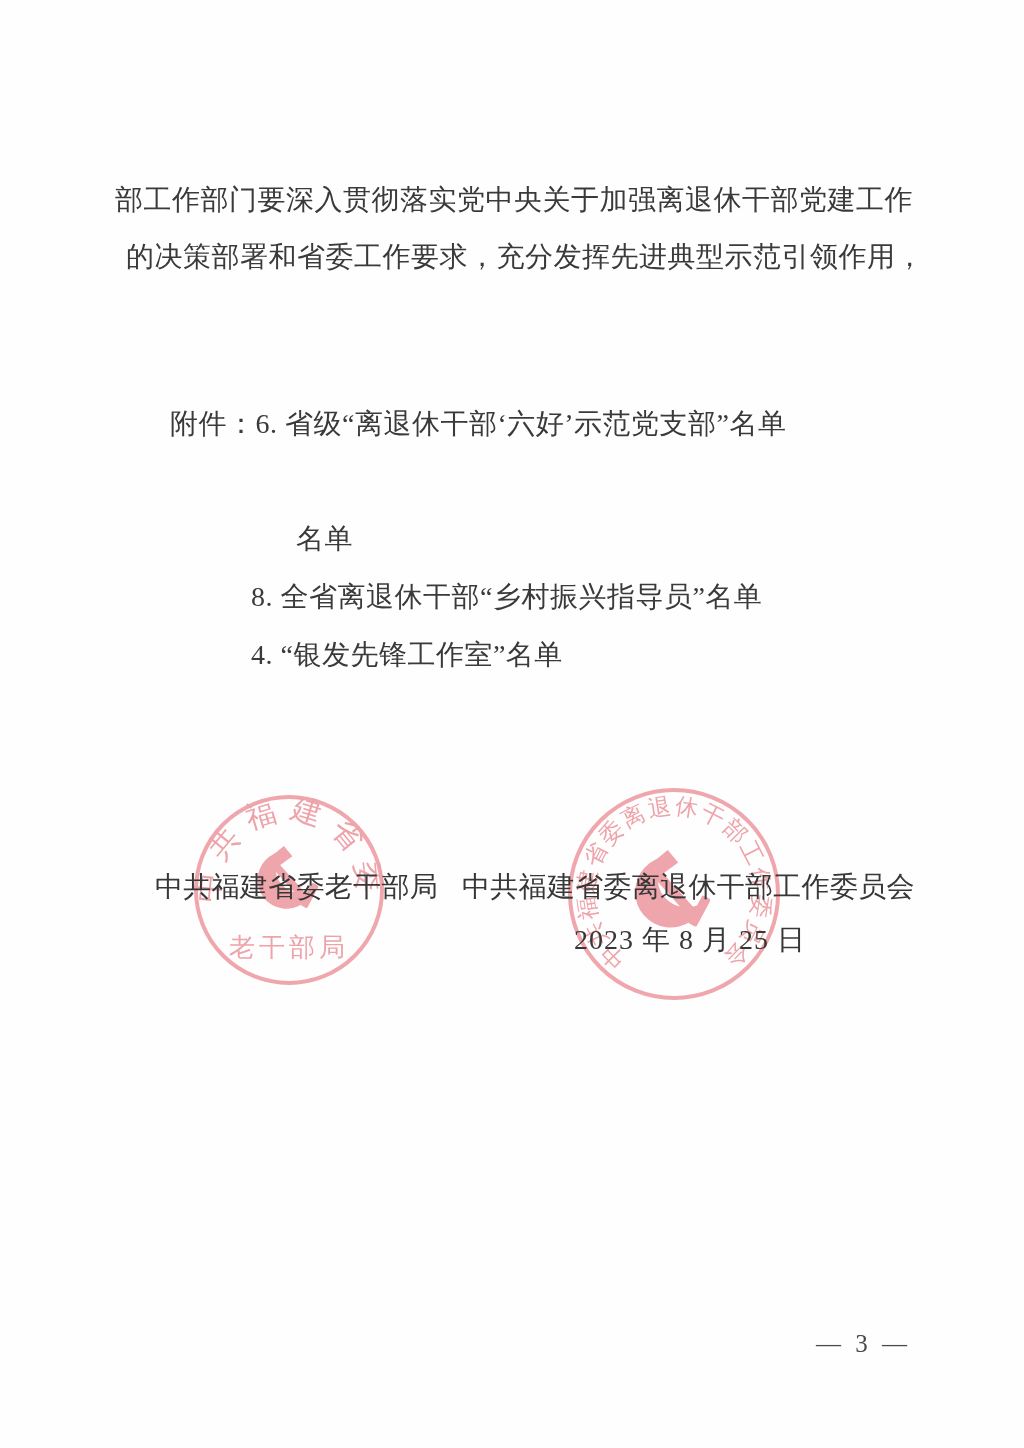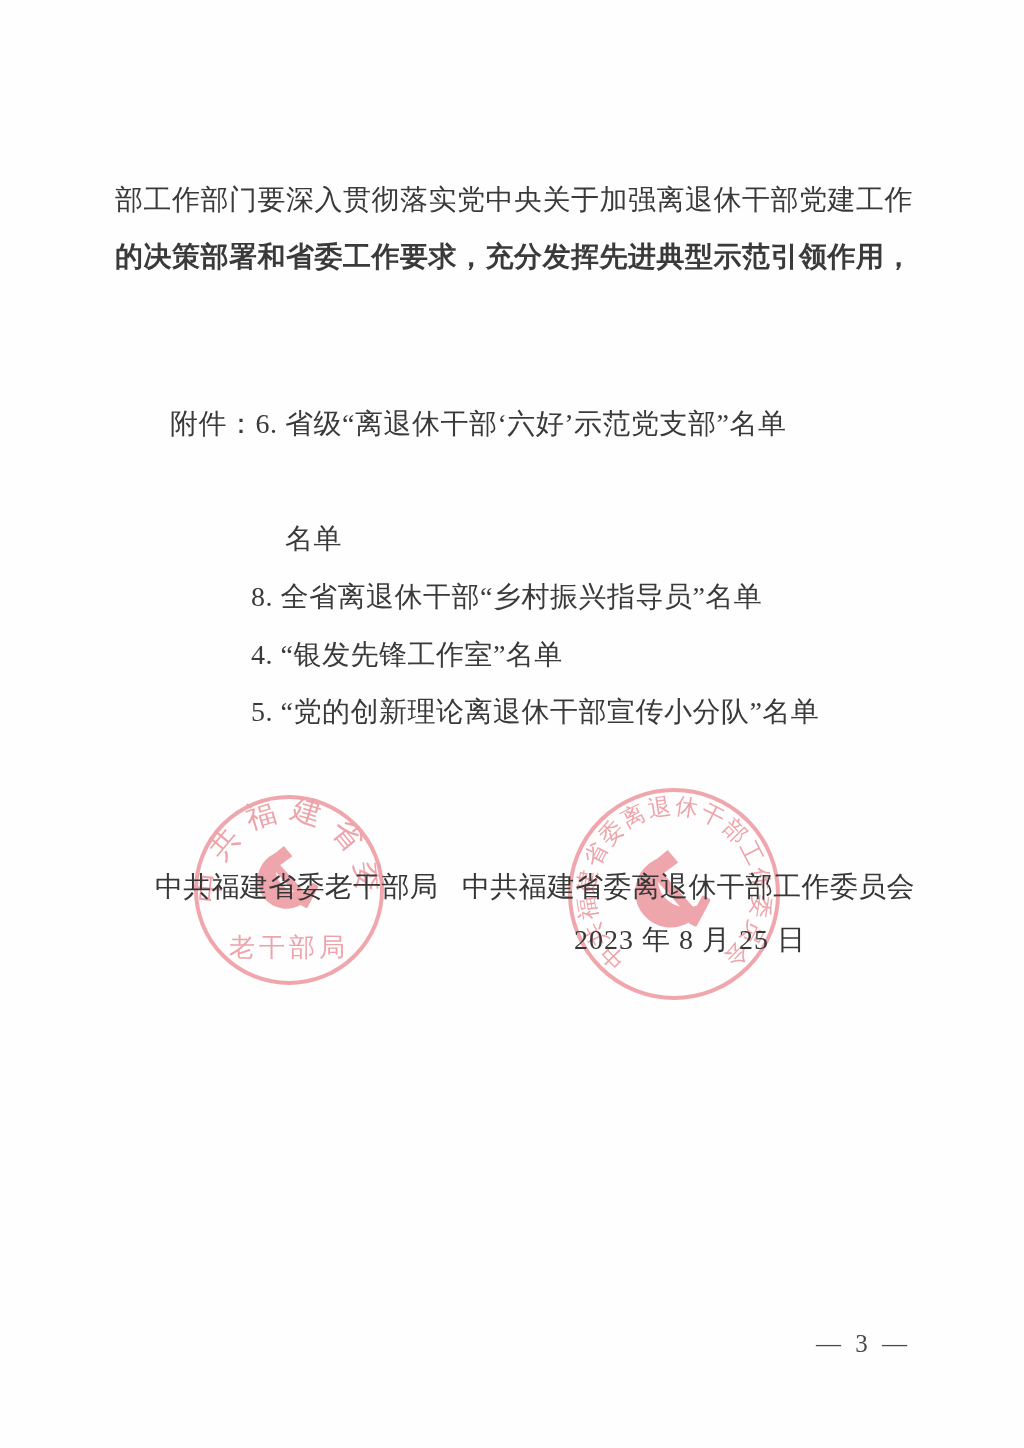--- a/index.html
+++ b/index.html
@@ -59,27 +59,26 @@
   .seal text {
     font-family: "Liberation Serif", "DejaVu Serif", serif;
   }
 </style>
 </head>
 <body>
 
 <div class="page">
 
   <div class="txt body-line" style="left:115px; top:184px;">部工作部门要深入贯彻落实党中央关于加强离退休干部党建工作</div>
-  <div class="txt body-line" style="left:115px; top:241px;font-weight:bold;">的决策部署和省委工作要求，充分发挥先进典型示范引领作用，</div>
+  <div class="txt body-line" style="left:126px; top:241px;">的决策部署和省委工作要求，充分发挥先进典型示范引领作用，</div>
 
   <div class="txt" style="left:170px; top:408px;">附件：6. 省级“离退休干部‘六好’示范党支部”名单</div>
-  <div class="txt" style="left:285px; top:523px;">名单</div>
+  <div class="txt" style="left:296px; top:523px;">名单</div>
   <div class="txt" style="left:251px; top:581px;">8. 全省离退休干部“乡村振兴指导员”名单</div>
   <div class="txt" style="left:251px; top:639px;">4. “银发先锋工作室”名单</div>
-  <div class="txt" style="left:251px; top:696px;">5. “党的创新理论离退休干部宣传小分队”名单</div>
 
   <svg class="seal" style="left:186px; top:786px; opacity:0.78;" width="206" height="212" viewBox="-103 -104 206 212">
     <circle r="93" fill="none" stroke="#ec8f97" stroke-width="4"></circle>
     <defs>
       <path id="arcL" d="M -67.6 18.1 A 70 70 0 1 1 67.6 18.1" fill="none"></path>
     </defs>
     <text font-size="30" fill="#e98a92" letter-spacing="11" text-anchor="middle">
       <textPath href="#arcL" startOffset="50%">中共福建省委</textPath>
     </text>
     <g fill="#ea8d94" transform="translate(0,-10) scale(0.85)">

